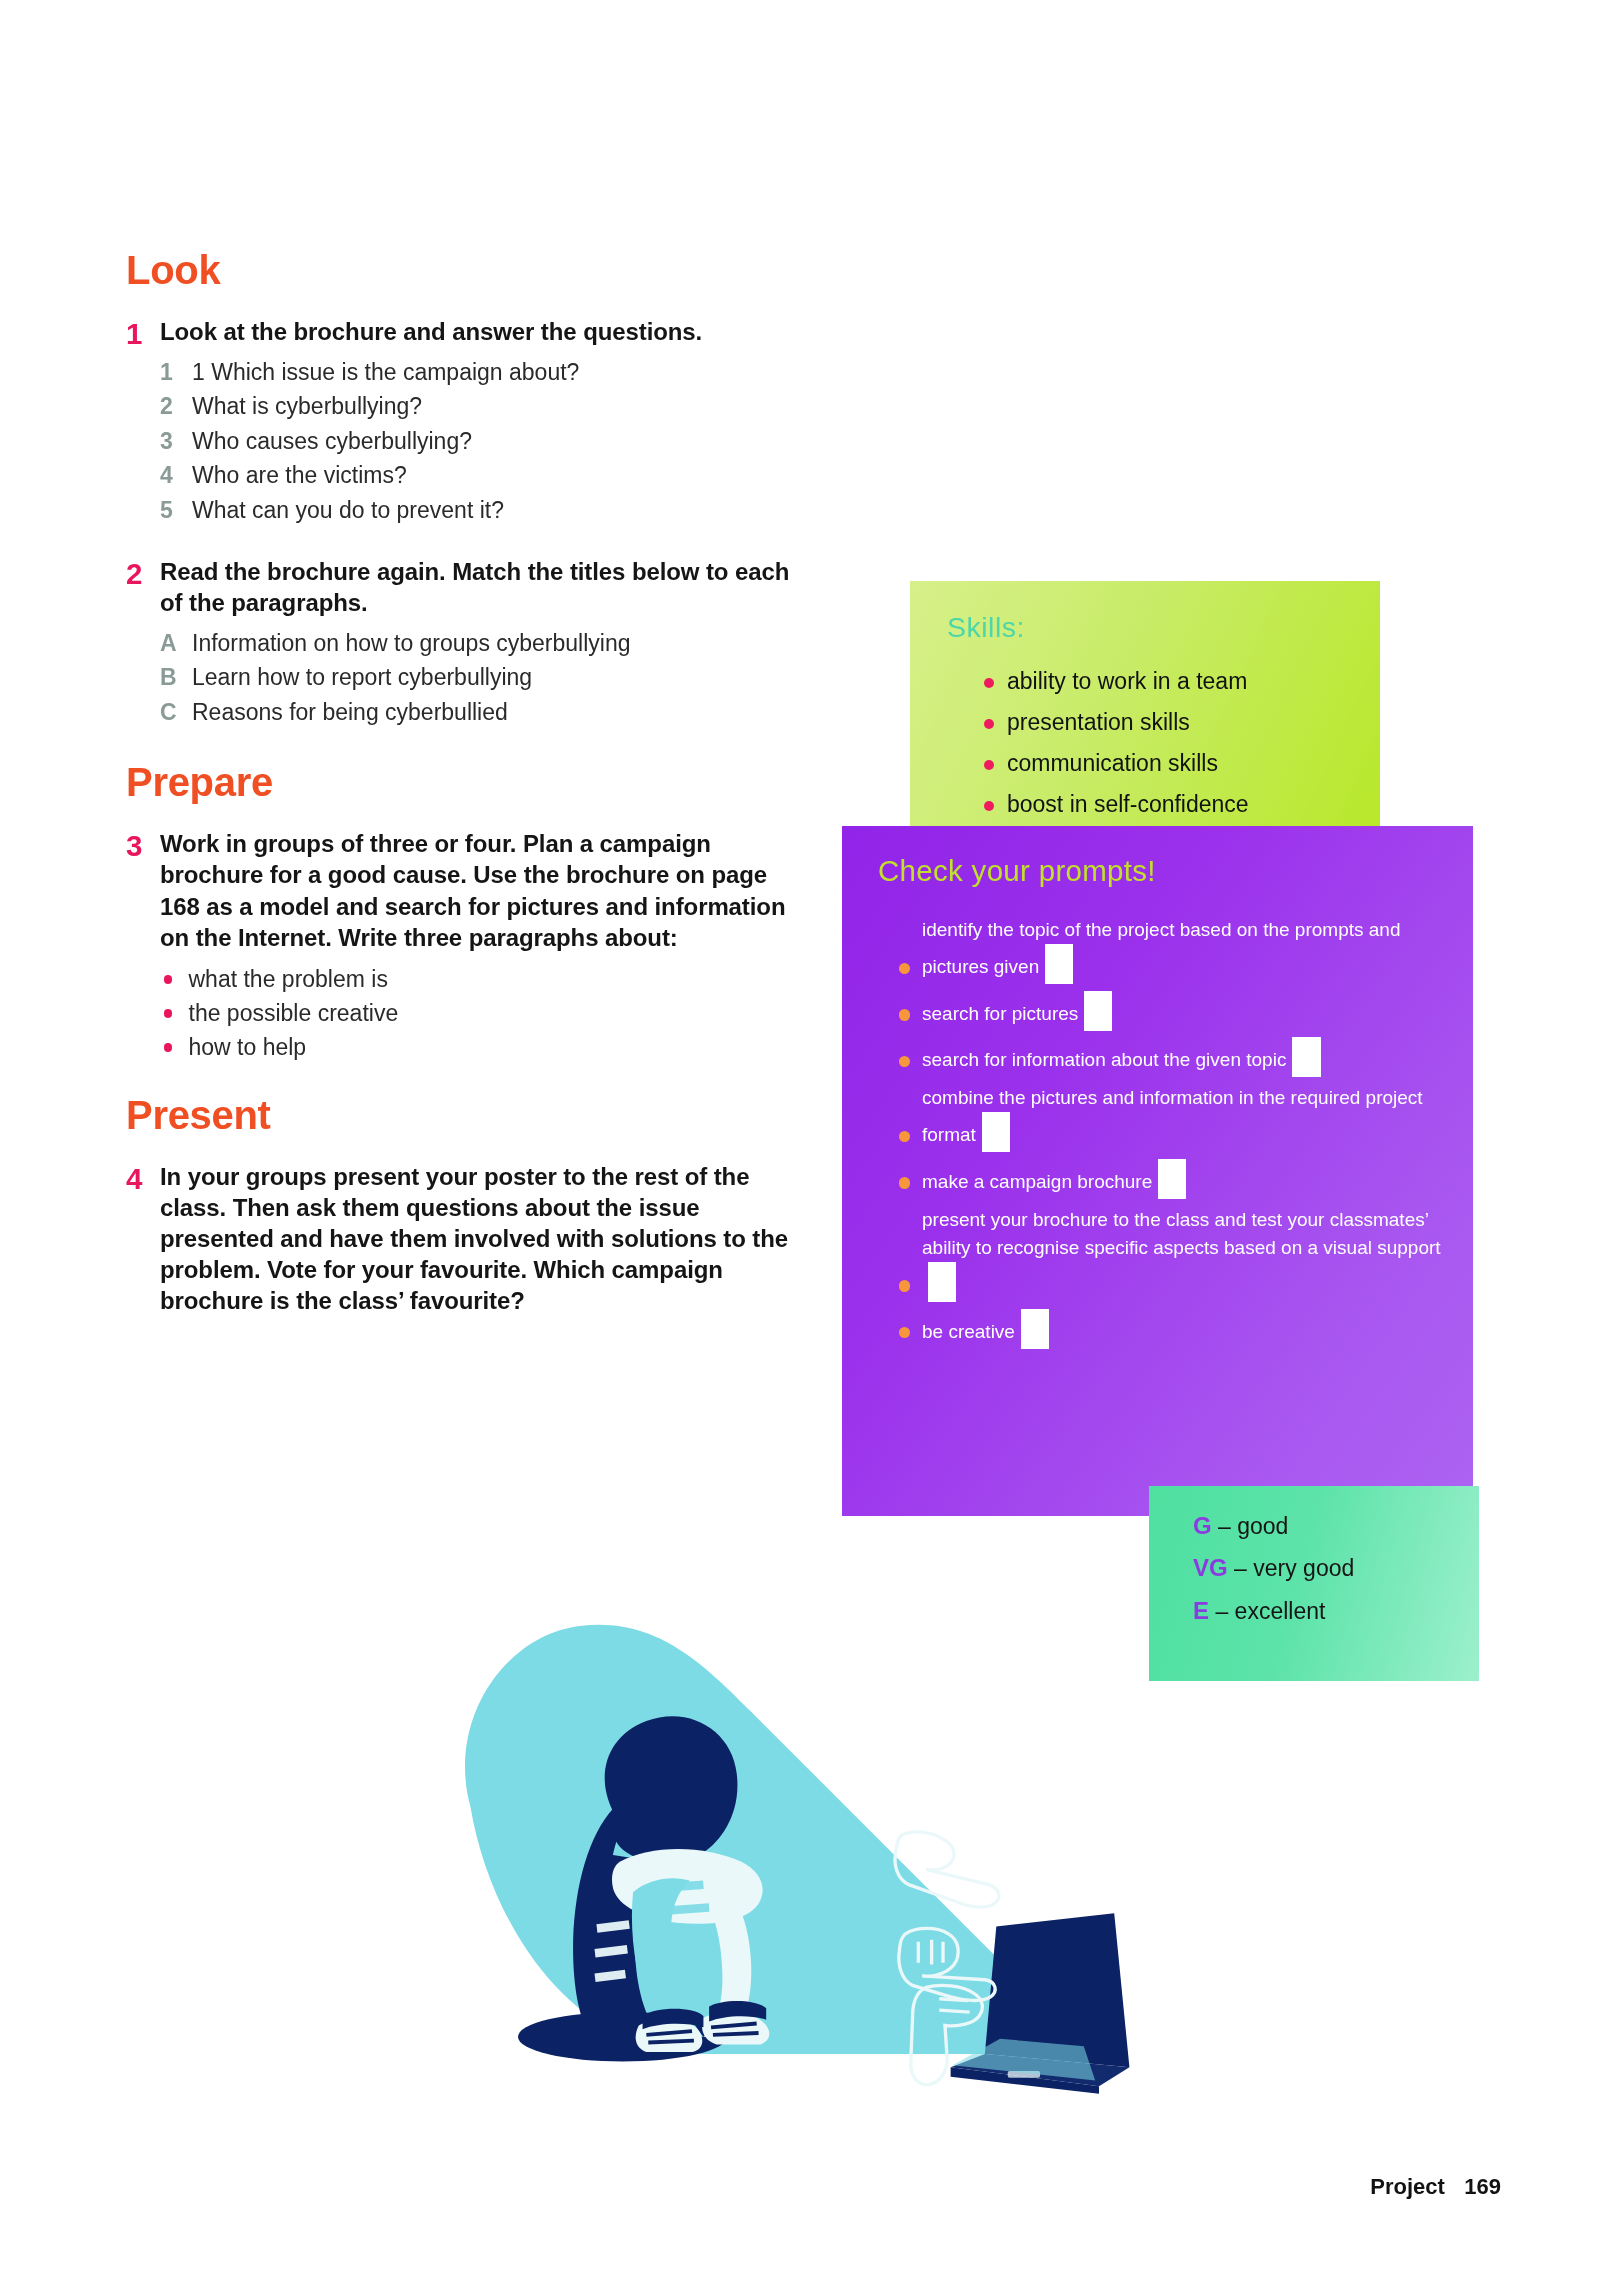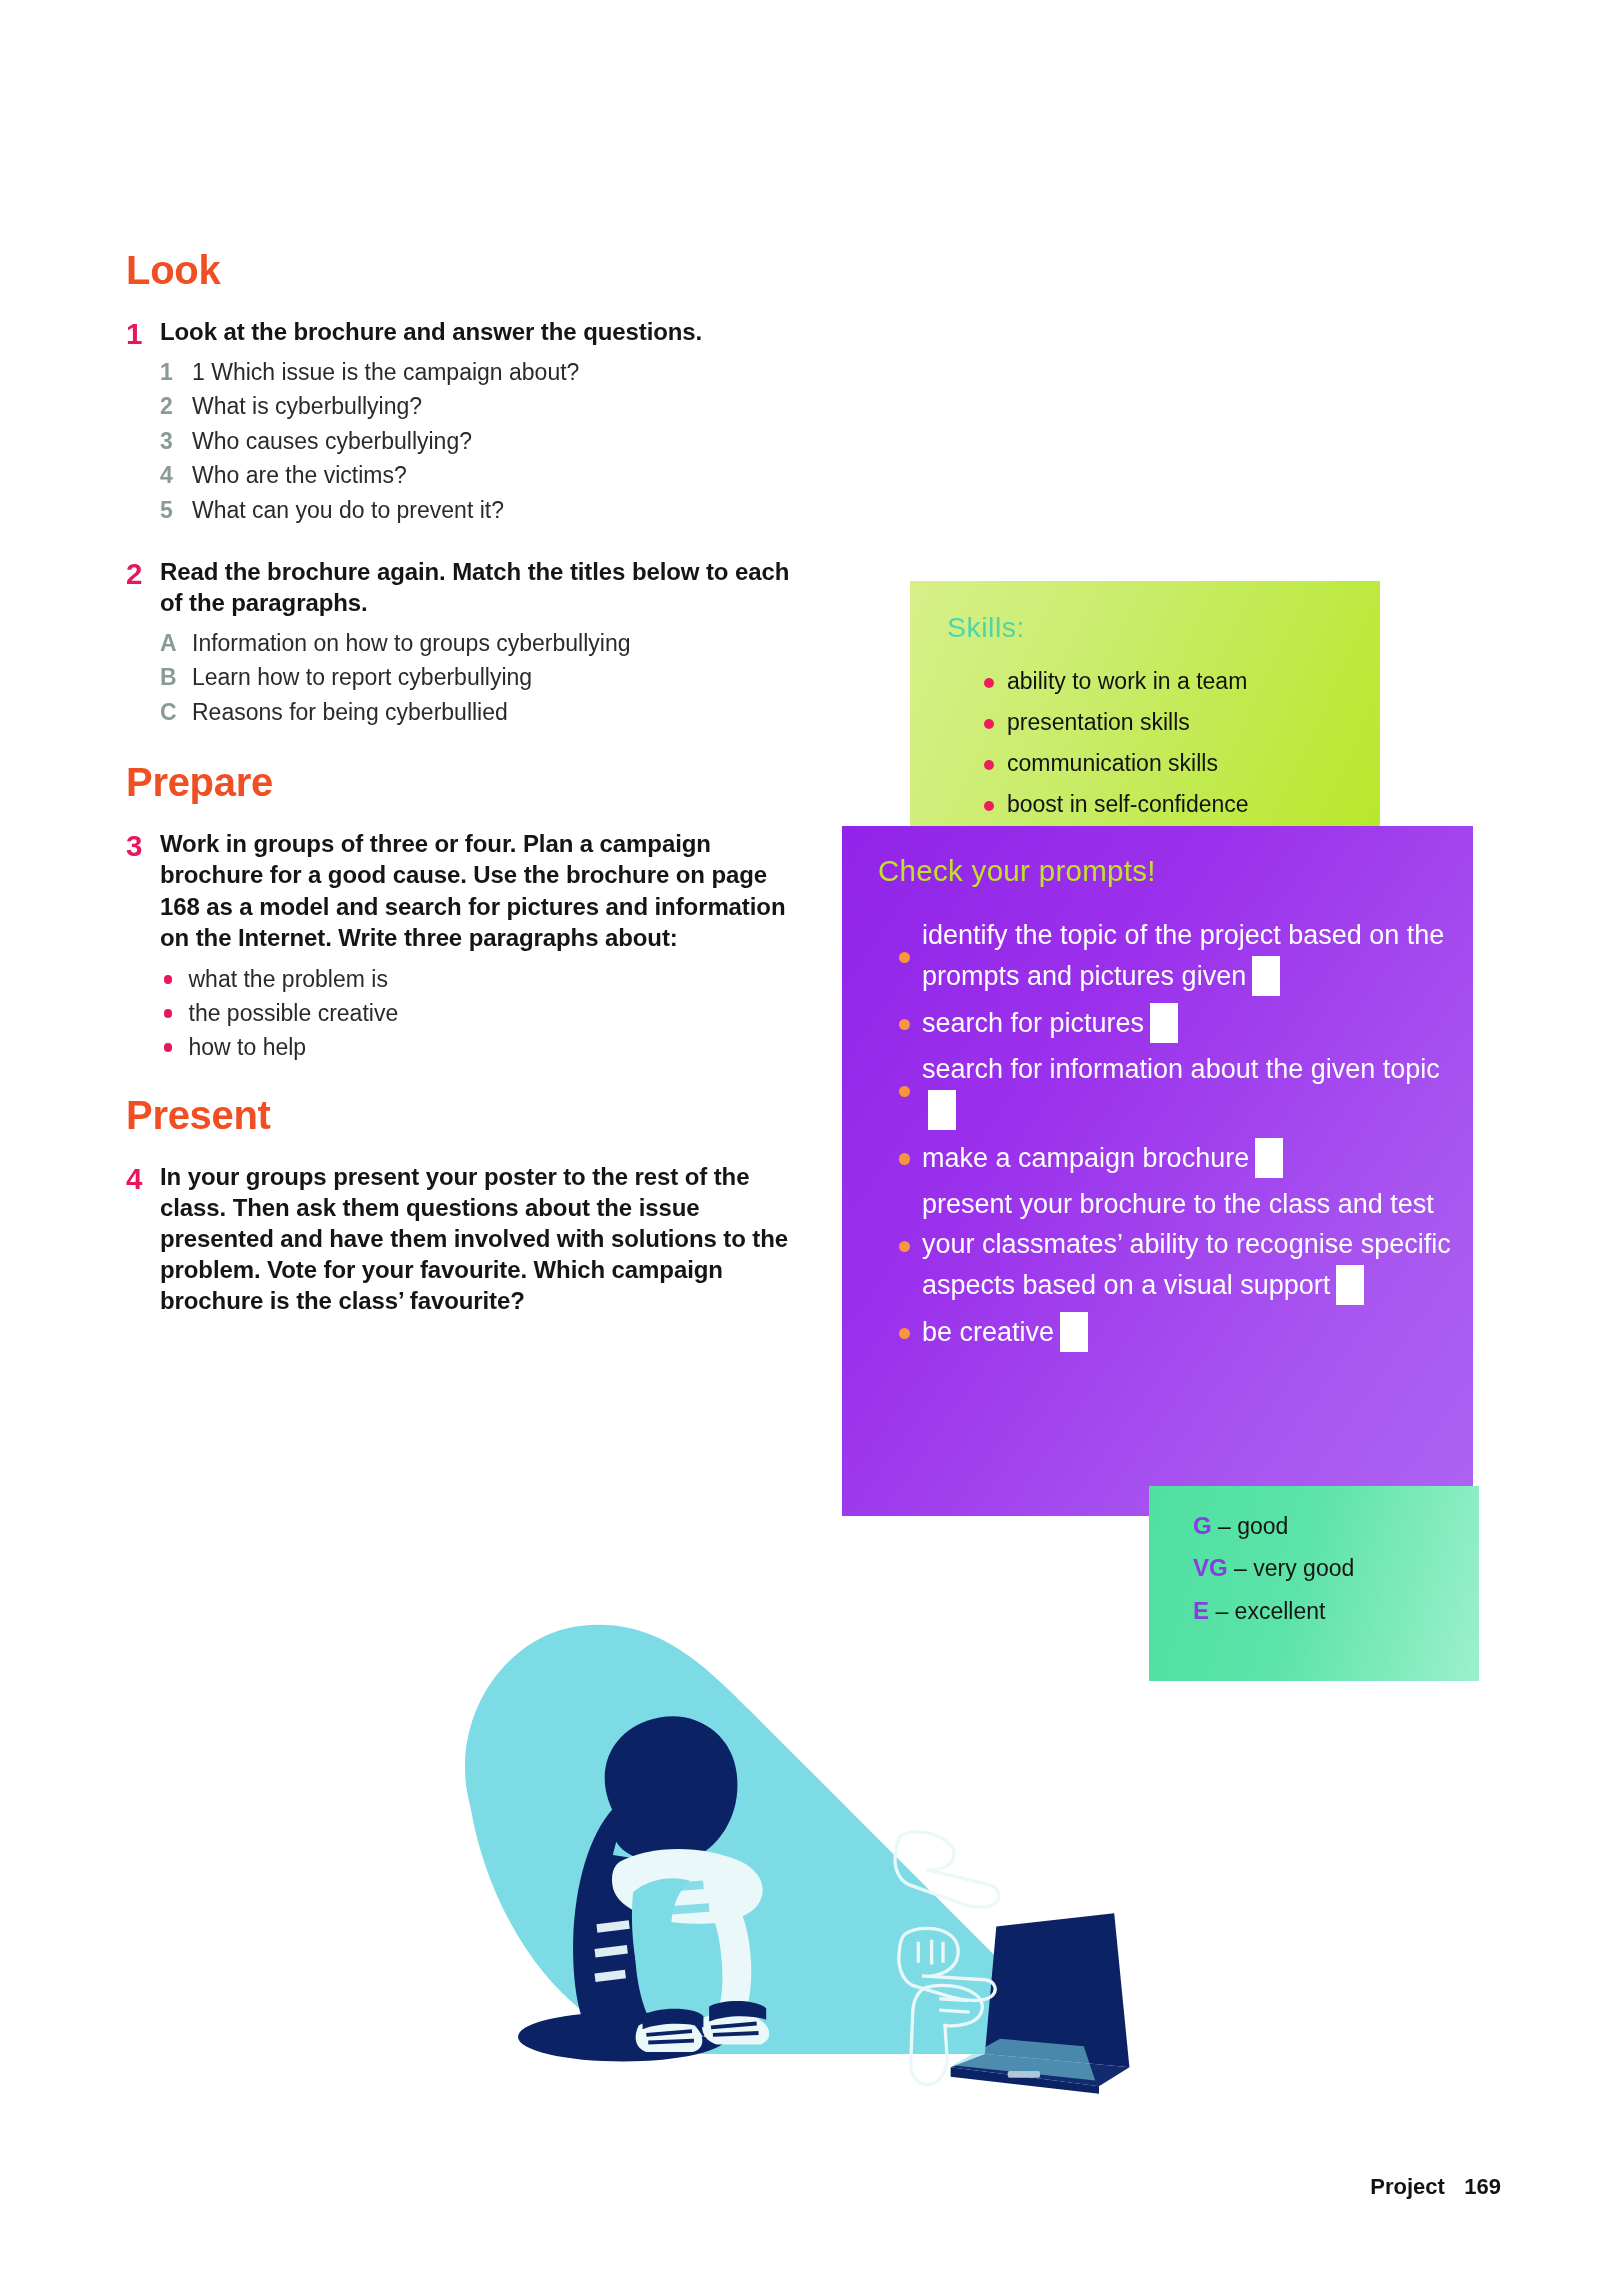--- a/index.html
+++ b/index.html
@@ -169,22 +169,22 @@
     letter-spacing: 0.3px;
   }
   .results-list {
     position: absolute;
     left: 55px;
     top: 90px;
     right: 19px;
   }
   .result-item {
     display: flex;
-    align-items: center;
-    font-size: 27px;
+    align-items: flex-end;
+    font-size: 19px;
     color: #ffffff;
     line-height: 1.48;
     margin-bottom: 6.7px;
   }
   .result-dot {
     width: 25px;
     flex: 0 0 25px;
     position: relative;
     height: 34px;
   }
@@ -381,20 +381,24 @@
     <div class="result-item">
       <span class="result-dot"></span>
       <span class="result-text"><span>search for pictures</span><span class="answer-box"></span></span>
     </div>
 
     <div class="result-item">
       <span class="result-dot"></span>
       <span class="result-text"><span>search for information about the given topic</span><span class="answer-box"></span></span>
     </div>
 
+    <div class="result-item">
+      <span class="result-dot"></span>
+      <span class="result-text"><span>combine the pictures and information in the required project format</span><span class="answer-box"></span></span>
+    </div>
 
     <div class="result-item">
       <span class="result-dot"></span>
       <span class="result-text"><span>make a campaign brochure</span><span class="answer-box"></span></span>
     </div>
 
     <div class="result-item">
       <span class="result-dot"></span>
       <span class="result-text"><span>present your brochure to the class and test your classmates’ ability to recognise specific aspects based on a visual support</span><span class="answer-box"></span></span>
     </div>

